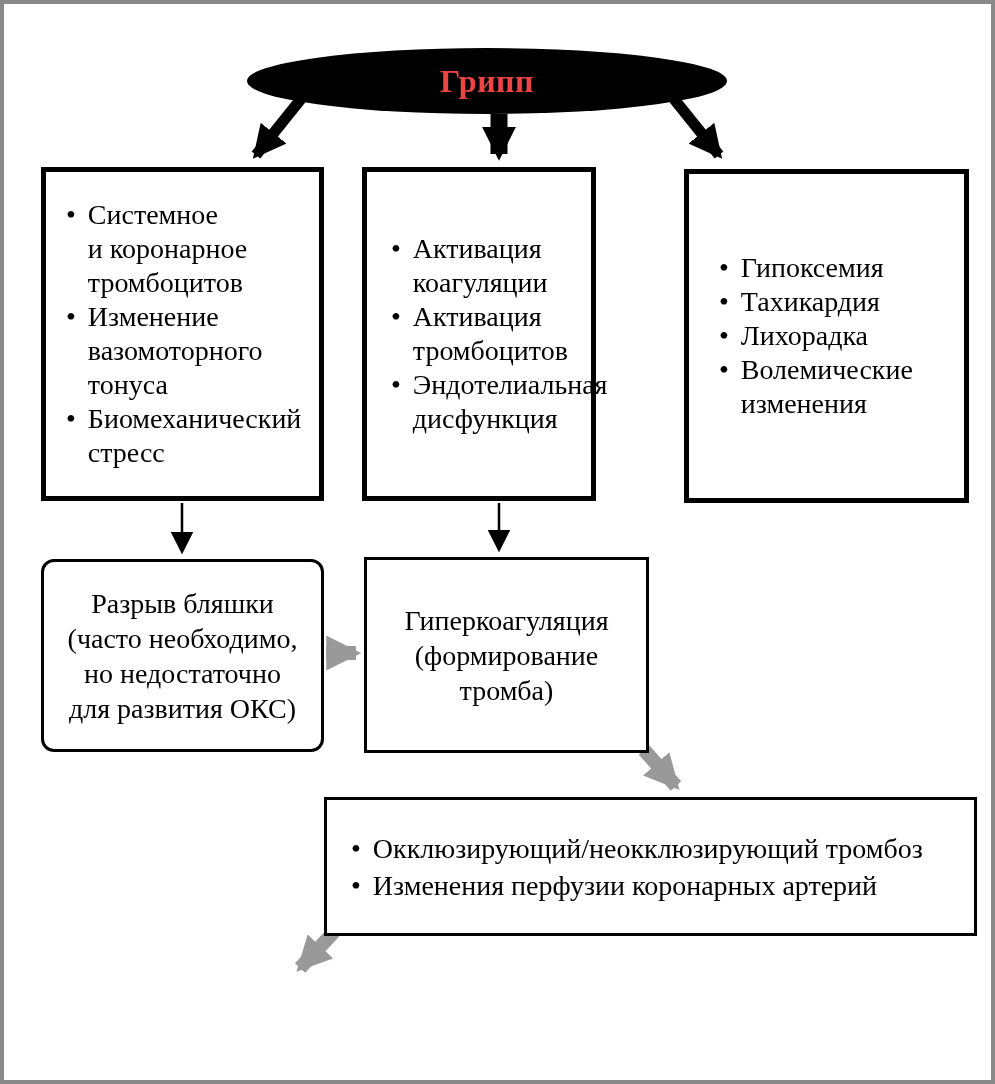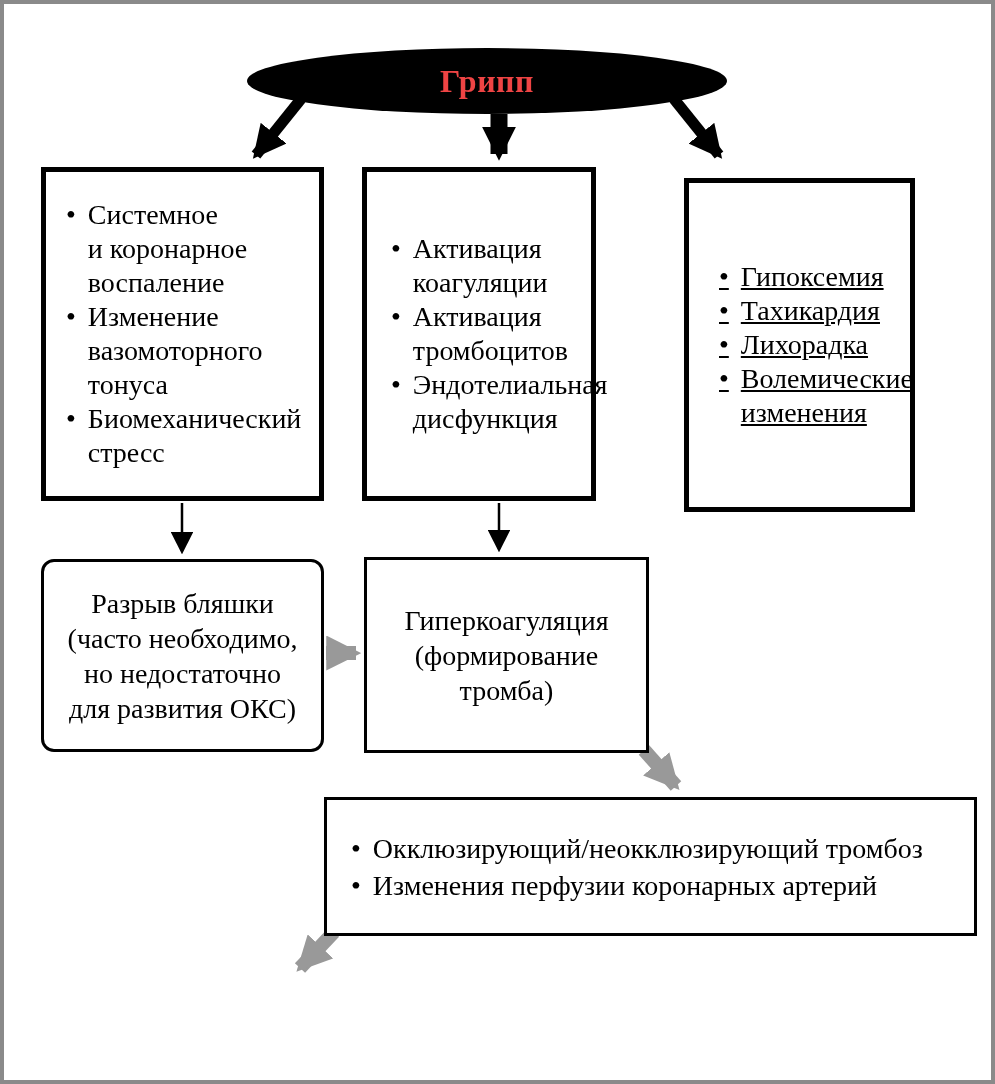--- a/index.html
+++ b/index.html
@@ -109,21 +109,21 @@
   <div class="abs ellipse" style="left:243px; top:44px; width:480px; height:66px;">
     <span class="lbl bold">Грипп</span>
   </div>
 
   <div class="abs box" style="left:37px; top:163px; width:283px; height:334px;">
     <ul class="bullets">
 
     <li>
           <span class="txt">Системное
 и коронарное
-воспаление</span>
+тромбоцитов</span>
         </li>
         <li>
           <span class="txt">Изменение
 вазомоторного
 тонуса</span>
         </li>
         <li>
           <span class="txt">Биомеханический
 стресс</span>
         </li>
@@ -141,21 +141,21 @@
           <span class="txt">Активация
 тромбоцитов</span>
         </li>
         <li>
           <span class="txt">Эндотелиальная
 дисфункция</span>
         </li>
       </ul>
   </div>
 
-  <div class="abs box" style="left:680px; top:174px; width:231px; height:334px;text-decoration:underline;">
+  <div class="abs box" style="left:680px; top:165px; width:285px; height:334px;">
     <ul class="bullets" style="padding-left:30px;">
 
     <li>
           <span class="txt">Гипоксемия</span>
         </li>
         <li>
           <span class="txt">Тахикардия</span>
         </li>
         <li>
           <span class="txt">Лихорадка</span>

